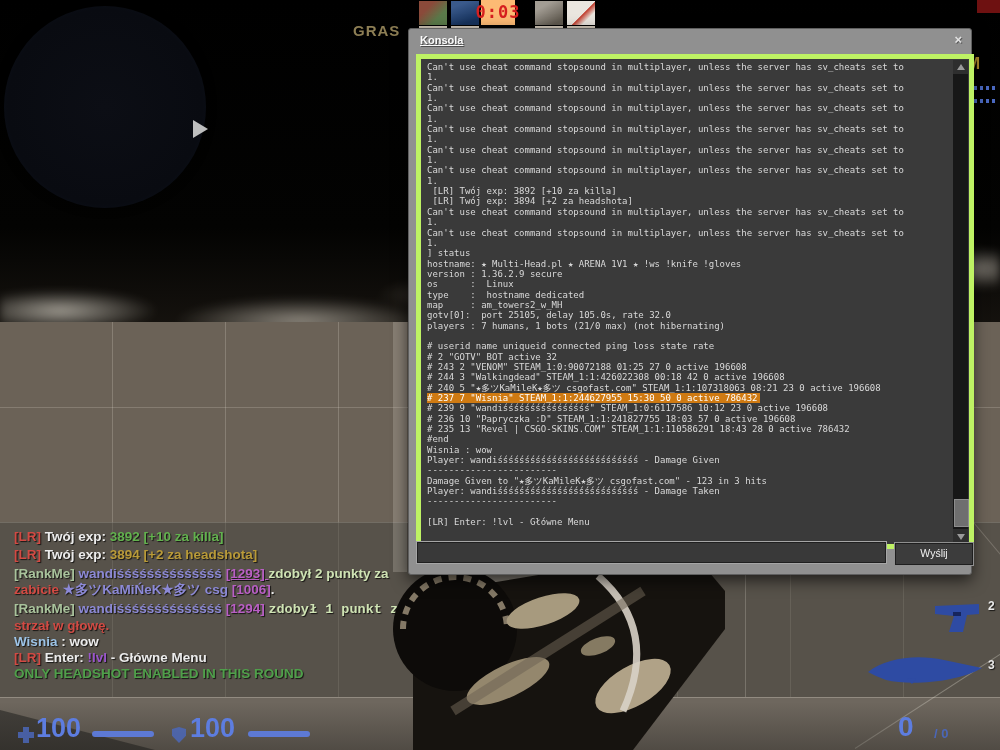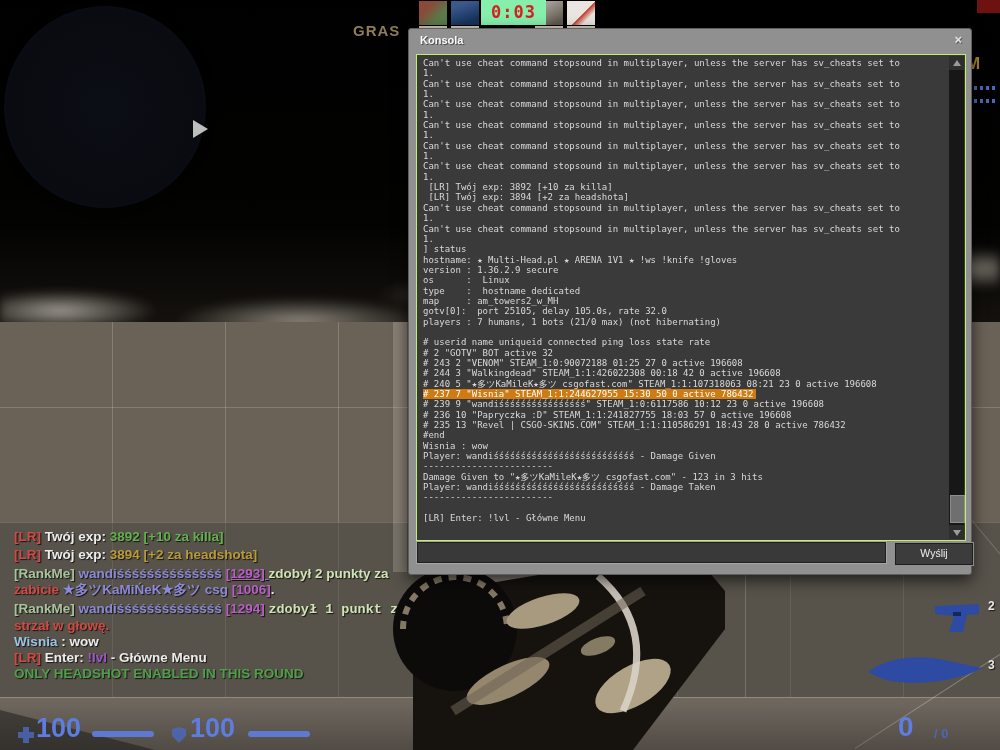--- a/index.html
+++ b/index.html
@@ -42,21 +42,21 @@
   .radar-pointer{position:absolute;left:193px;top:120px;width:0;height:0;
     border-top:9px solid transparent;border-bottom:9px solid transparent;border-left:15px solid #d2d2d2;opacity:.9;}
   
   .avatar{position:absolute;top:1px;width:28px;height:24px;}
   .av1{left:419px;background:linear-gradient(135deg,#8a4a3a 30%,#5a7a4a 70%);}
   .av2{left:451px;background:linear-gradient(160deg,#3a5a8c 20%,#16325c 80%);}
   .av3{left:535px;background:linear-gradient(150deg,#a39d94 25%,#5f594f 85%);}
   .av4{left:567px;background:linear-gradient(135deg,#eae6df 55%,#c03a2a 56%,#e8e4dd 75%);}
   .avbar{position:absolute;top:26px;height:3px;width:28px;background:#d6ccbd;}
   .b1{left:419px}.b2{left:451px}.b3{left:535px}.b4{left:567px}
-  .timer-box{position:absolute;left:481px;top:0;width:65px;height:25px;background:#86efac;
+  .timer-box{position:absolute;left:481px;top:0;width:34px;height:25px;background:#fdba74;
     display:flex;align-items:center;justify-content:center;}
   .timer{font:bold 17px/17px "DejaVu Sans Mono",monospace;color:#d61f1f;letter-spacing:1px;}
   .sign-gras{position:absolute;left:353px;top:22px;font:bold 15px "Liberation Sans",sans-serif;
     color:#8d7e54;letter-spacing:1px;}
   .red-box{position:absolute;left:977px;top:0;width:23px;height:13px;background:#6e1111;}
   .gold-m{position:absolute;left:966px;top:54px;font:bold 17px "Liberation Sans",sans-serif;color:#b08c2d;}
   .blue-dots{position:absolute;width:36px;height:4px;
     background:repeating-linear-gradient(90deg,#4a68c0 0 3px, transparent 3px 6px);}
   .bd1{left:962px;top:86px}.bd2{left:962px;top:99px}
   
@@ -84,25 +84,25 @@
   .sl2{left:988px;top:599px}.sl3{left:988px;top:658px}
   .wpn{position:absolute;z-index:3;}
   .wpn-pistol{left:933px;top:598px;}
   .wpn-knife{left:866px;top:648px;}
   .viewmodel{position:absolute;left:393px;top:551px;z-index:5;}
   
   .win{position:absolute;left:408px;top:28px;width:562px;height:545px;background:#909090;
     border:1px solid #5f5f5f;border-radius:3px;box-shadow:0 5px 16px rgba(0,0,0,.65);z-index:10;}
   .win-title{position:absolute;left:0;top:0;right:0;height:24px;}
   .win-title-text{position:absolute;left:11px;top:5px;font:bold 11px "Liberation Sans",sans-serif;
-    color:#fafafa;text-shadow:1px 1px 0 rgba(60,60,60,.8);}
+    color:#fafafa;text-shadow:1px 1px 0 rgba(60,60,60,.8);text-decoration:underline;}
   .win-close{position:absolute;right:9px;top:4px;font:bold 13px/14px "Liberation Sans",sans-serif;
     color:#e3e3e3;cursor:default;text-shadow:1px 1px 0 rgba(70,70,70,.7);}
   .console-box{position:absolute;left:7px;top:25px;width:548px;height:485px;background:#3a3a3a;
-    border:1px solid #bef264;}
+    border:5px solid #bef264;}
   .console-text{position:absolute;left:6px;top:3px;right:20px;bottom:3px;overflow:hidden;}
   .cline{white-space:pre;font:9px/10.35px "DejaVu Sans Mono",monospace;color:#d9d9d9;}
   .cline.hl{background:#cf7a12;color:#fff;width:fit-content;padding:0 2px 0 0;}
   .scrollbar{position:absolute;right:1px;top:1px;bottom:1px;width:15px;background:#171717;}
   .sb-arrow{position:absolute;left:0;width:15px;height:14px;background:#2e2e2e;}
   .sb-up{top:0}.sb-down{bottom:0}
   .sb-up::after,.sb-down::after{content:"";position:absolute;left:3.5px;width:0;height:0;
     border-left:4px solid transparent;border-right:4px solid transparent;}
   .sb-up::after{top:4px;border-bottom:6px solid #9a9a9a;}
   .sb-down::after{top:5px;border-top:6px solid #9a9a9a;}

